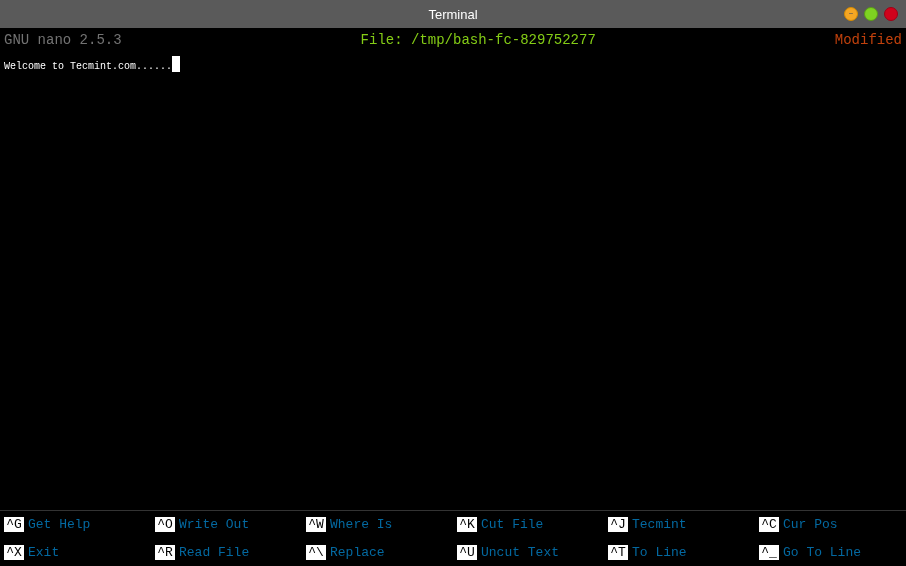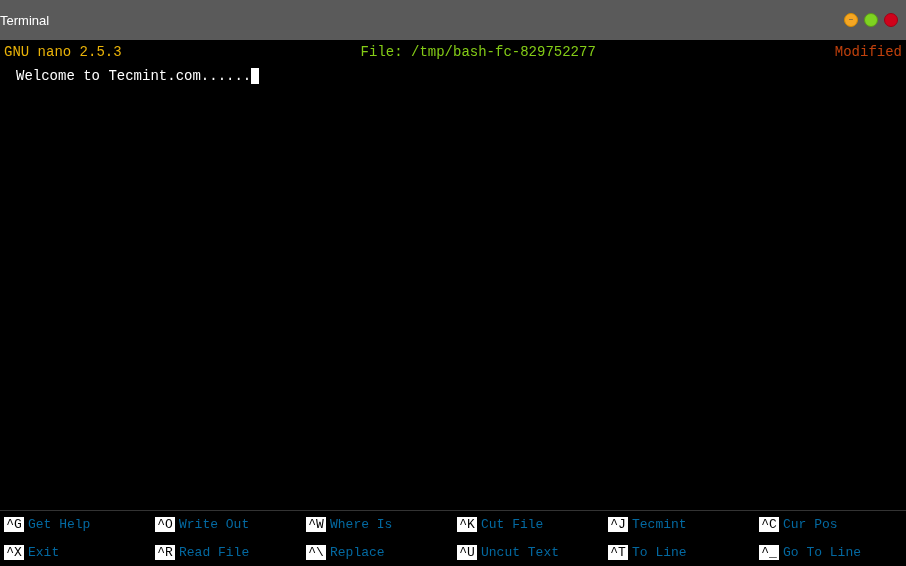--- a/index.html
+++ b/index.html
@@ -19,24 +19,24 @@
     .window {
       width: 906px;
       height: 566px;
       display: flex;
       flex-direction: column;
       background: #000;
     }
 
     .title-bar {
       background: #5a5a5a;
-      height: 40px;
-      display: flex;
-      align-items: center;
-      justify-content: flex-start;
+      height: 28px;
+      display: flex;
+      align-items: center;
+      justify-content: center;
       position: relative;
       flex-shrink: 0;
     }
 
     .title-bar-title {
       color: #fff;
       font-size: 13px;
       font-family: sans-serif;
       font-weight: normal;
     }
@@ -73,37 +73,37 @@
       display: flex;
       align-items: center;
       justify-content: space-between;
       padding: 0 4px;
       flex-shrink: 0;
       font-size: 14px;
       font-family: 'Courier New', Courier, monospace;
     }
 
     .nano-header-version {
-      color: #eab308;
+      color: #737373;
     }
 
     .nano-header-file {
       color: #84cc16;
     }
 
     .nano-header-modified {
       color: #c2410c;
     }
 
     .editor-area {
       flex: 1;
       background: #000;
       color: #fff;
-      padding: 4px 16px;
-      font-size: 14px;
+      padding: 4px 4px;
+      font-size: 10px;
       font-family: 'Courier New', Courier, monospace;
       overflow: hidden;
     }
 
     .cursor-line {
       display: inline;
     }
 
     .cursor {
       display: inline-block;

